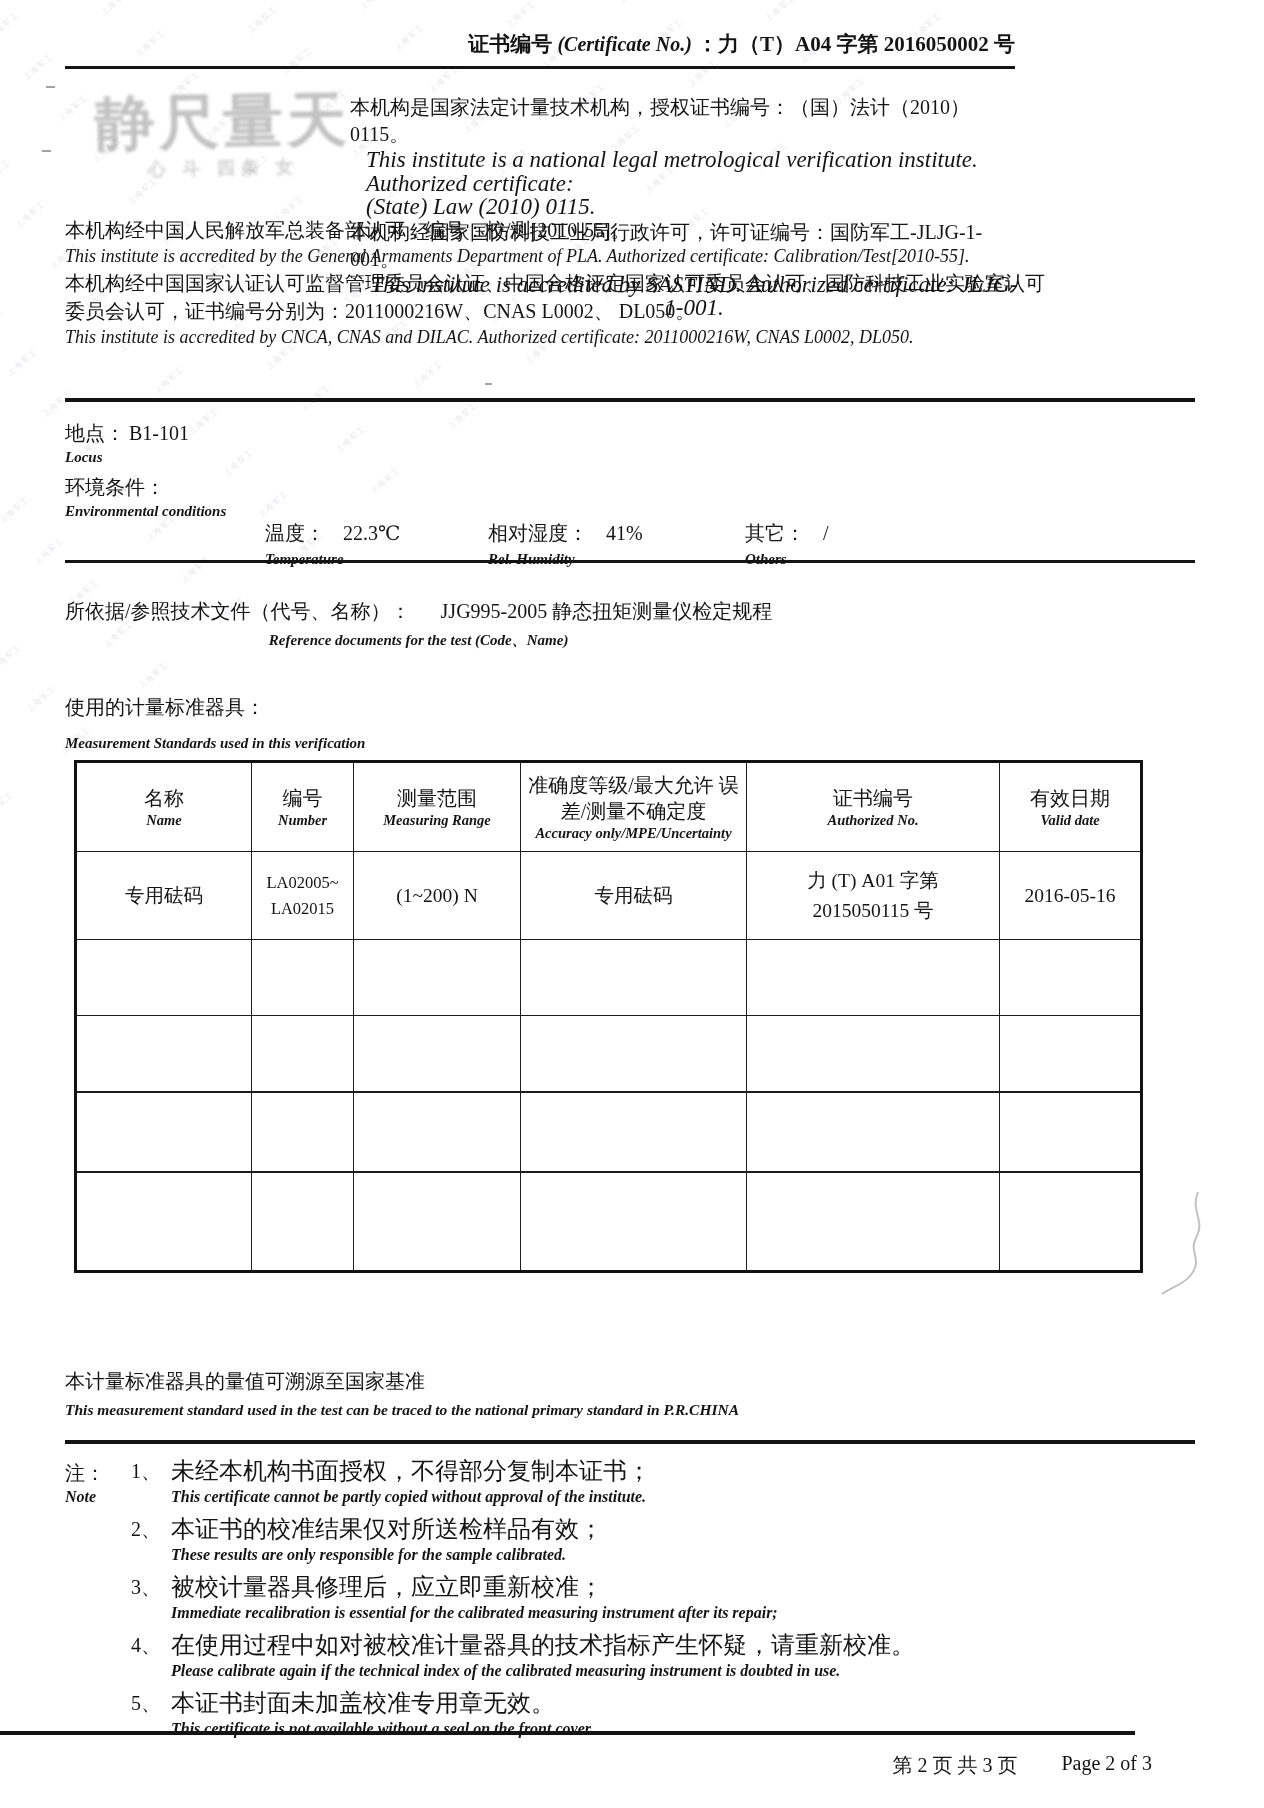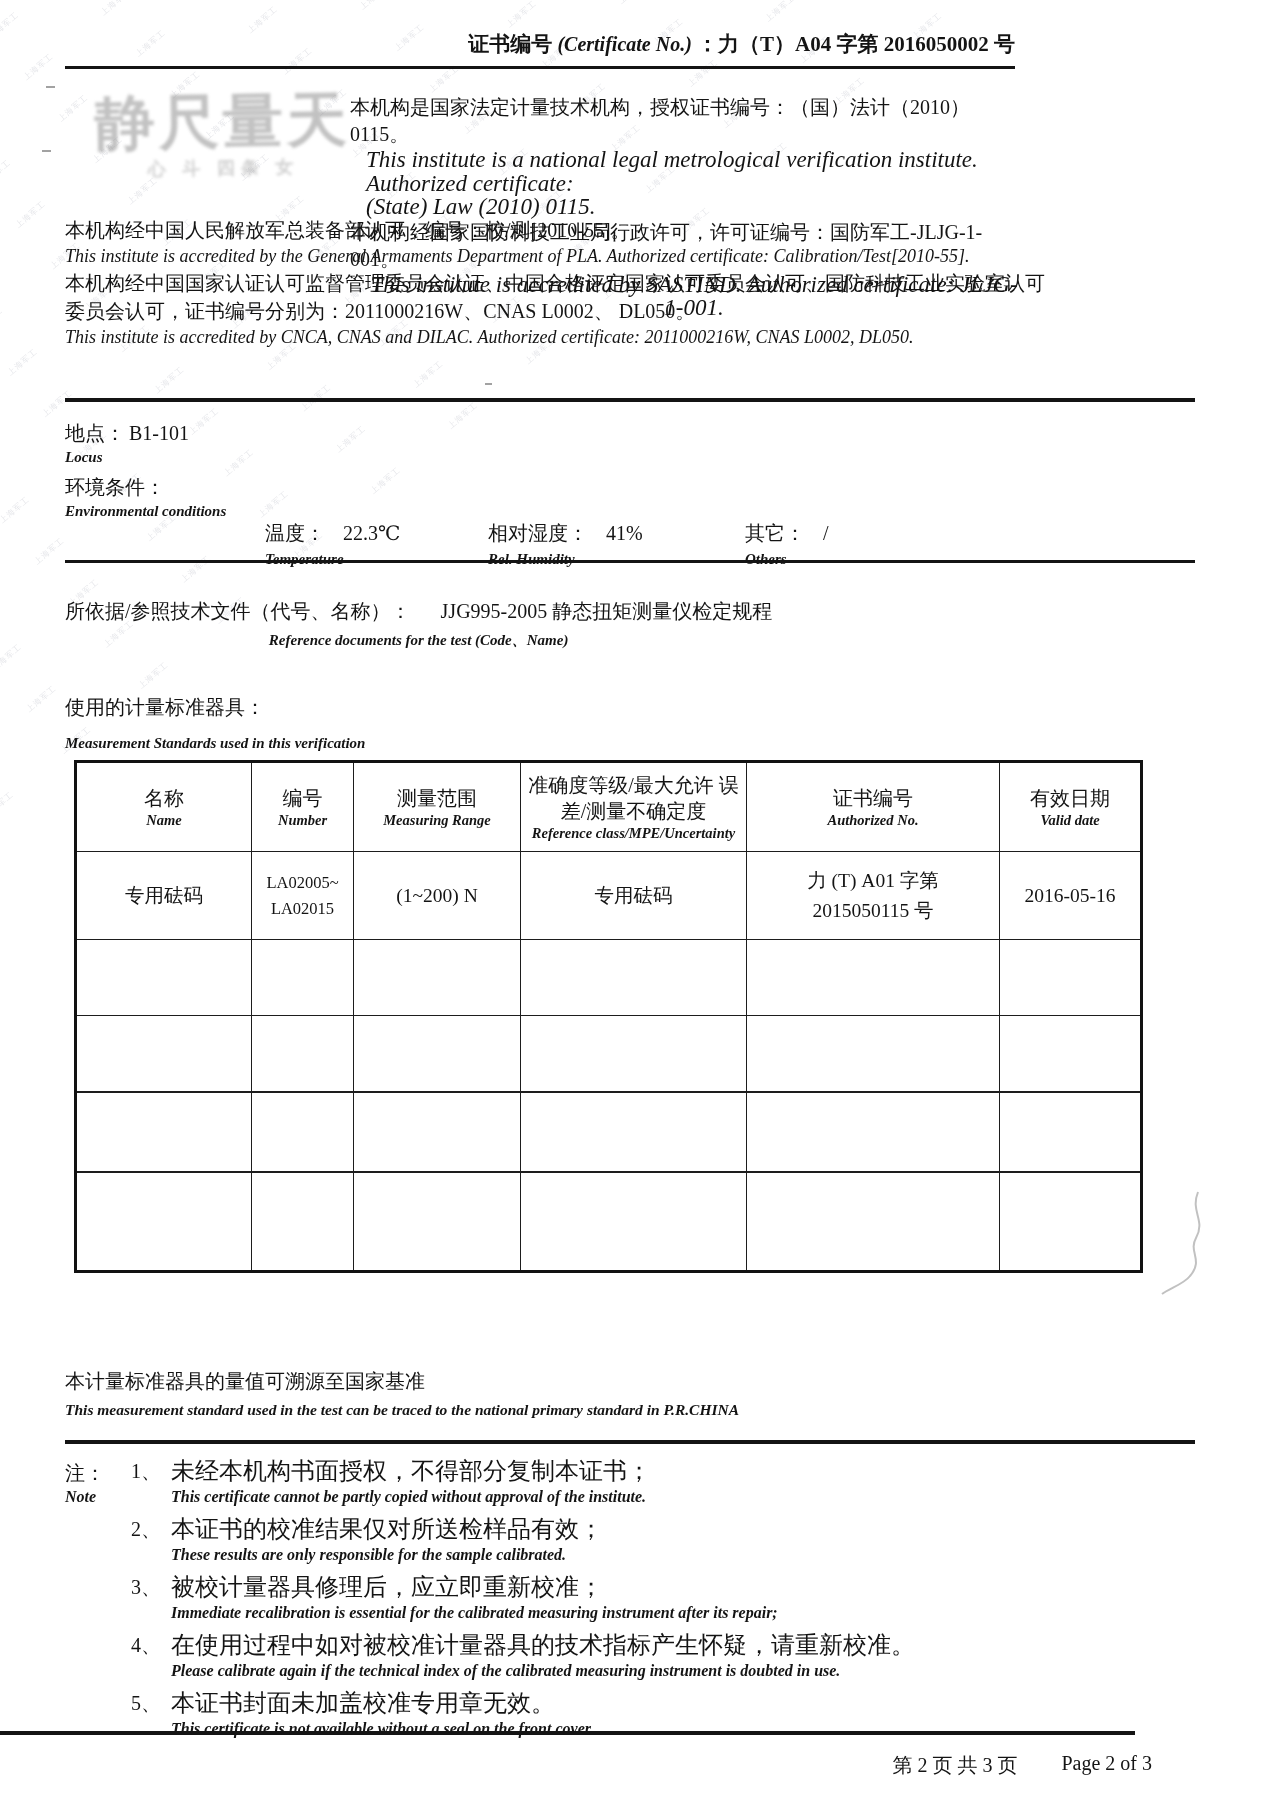--- a/index.html
+++ b/index.html
@@ -167,21 +167,21 @@
           <col style="width:167px">
         <col style="width:226px">
           <col style="width:253px">
           <col style="width:142px">
       </colgroup>
       <tbody>
           <tr style="height:90px">
         <td><div class="hcn">名称</div><div class="hen">Name</div></td>
         <td><div class="hcn">编号</div><div class="hen">Number</div></td>
         <td><div class="hcn">测量范围</div><div class="hen">Measuring Range</div></td>
-        <td><div class="hcn">准确度等级/最大允许 误差/测量不确定度</div><div class="hen">Reference class/MPE/Uncertainty</div></td>
+        <td><div class="hcn">准确度等级/最大允许 误差/测量不确定度</div><div class="hen">Accuracy only/MPE/Uncertainty</div></td>
         <td><div class="hcn">证书编号</div><div class="hen">Authorized No.</div></td>
         <td><div class="hcn">有效日期</div><div class="hen">Valid date</div></td>
       </tr>
       <tr style="height:88px">
         <td class="cell">专用砝码</td>
         <td class="cell" style="font-size:16.5px;line-height:26px;">LA02005~
 LA02015</td>
         <td class="cell">(1~200)  N</td>
         <td class="cell">专用砝码</td>
         <td class="cell">力 (T) A01 字第

